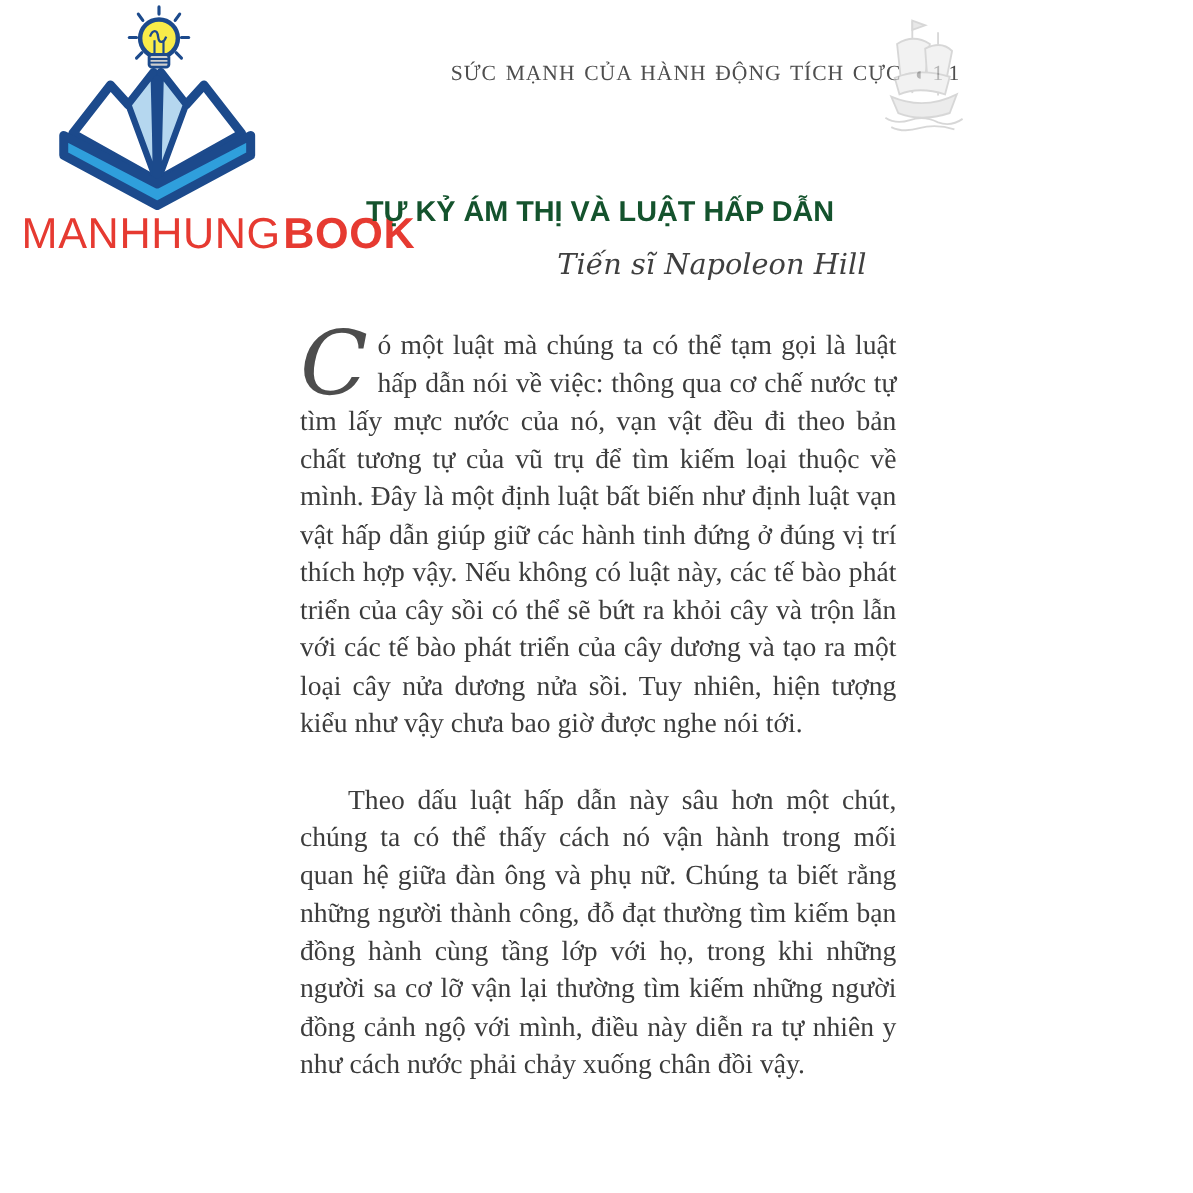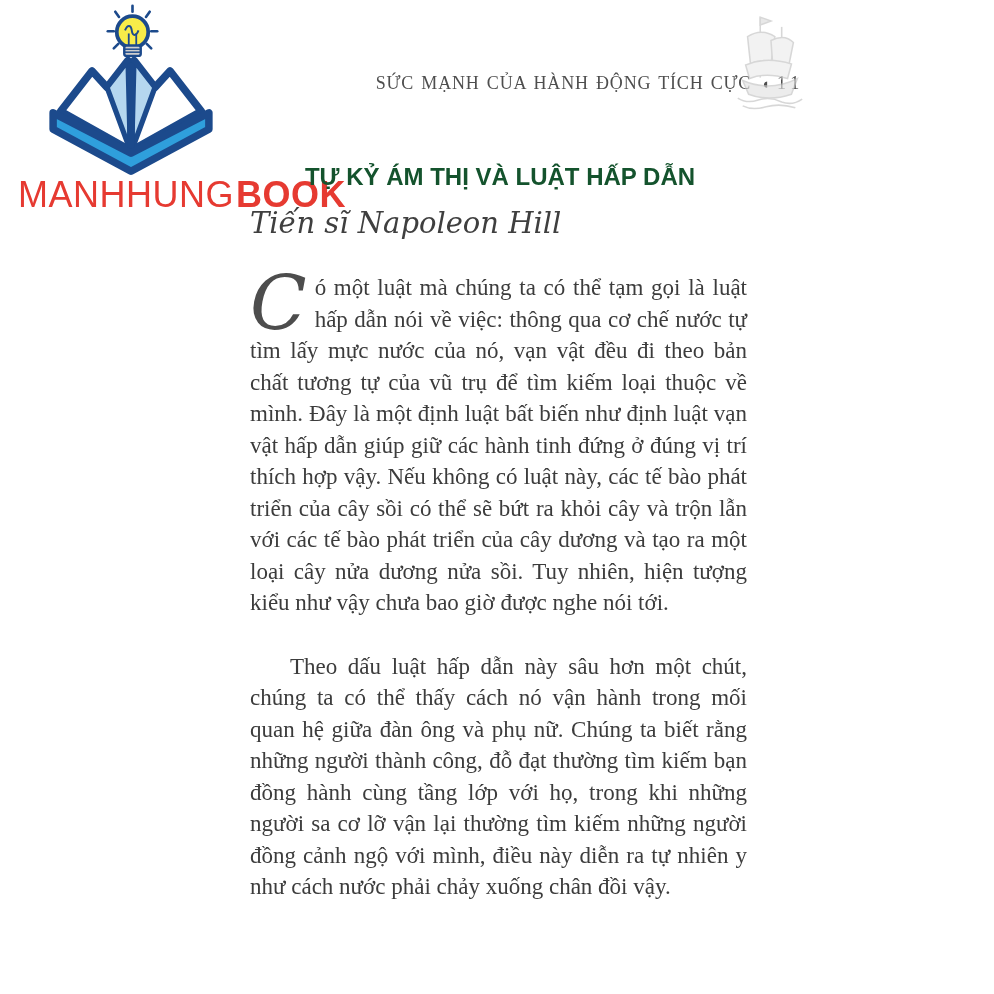--- a/index.html
+++ b/index.html
@@ -31,21 +31,21 @@
     line-height: 38px;
     color: #e63a31;
     letter-spacing: 0.5px;
   }
   .logo-text .brand   { font-weight: 500; }
   .logo-text .brand-b { font-weight: 800; margin-left: 2px; }
 
   
   .running-header {
     position: absolute;
-    top: 73px;
+    top: 51px;
     left: 330px;
     width: 520px;
     text-align: center;
     font-family: "Liberation Serif", serif;
     font-size: 18px;
     letter-spacing: 0.8px;
     word-spacing: 2px;
     color: #4e4e4e;
     white-space: nowrap;
   }
@@ -72,24 +72,24 @@
     font-size: 24px;
     letter-spacing: 0px;
     color: #14532d;
     white-space: nowrap;
   }
   .byline {
     position: absolute;
     top: 206px;
     left: 250px;
     width: 472px;
-    text-align: left;
+    text-align: right;
     font-family: "DejaVu Serif", serif;
     font-style: italic;
-    font-size: 29px;
+    font-size: 24px;
     color: #3f3f3f;
     white-space: nowrap;
   }
 
   
   .body-text {
     position: absolute;
     top: 272px;
     left: 250px;
     width: 497px;

